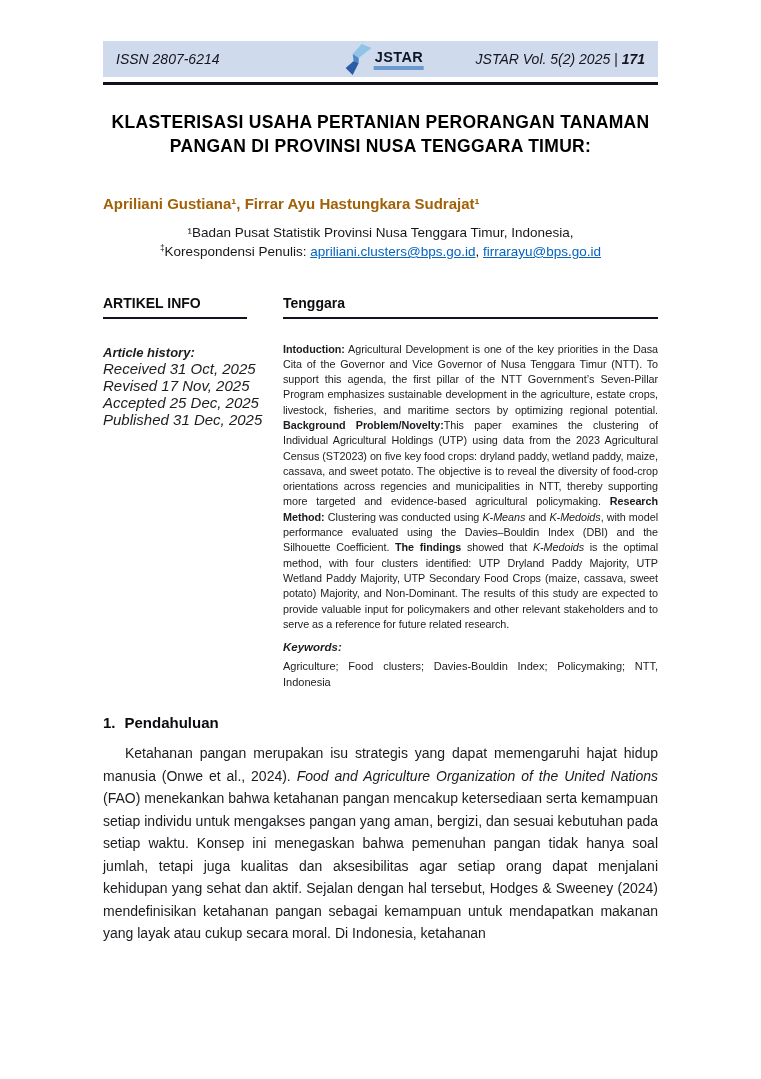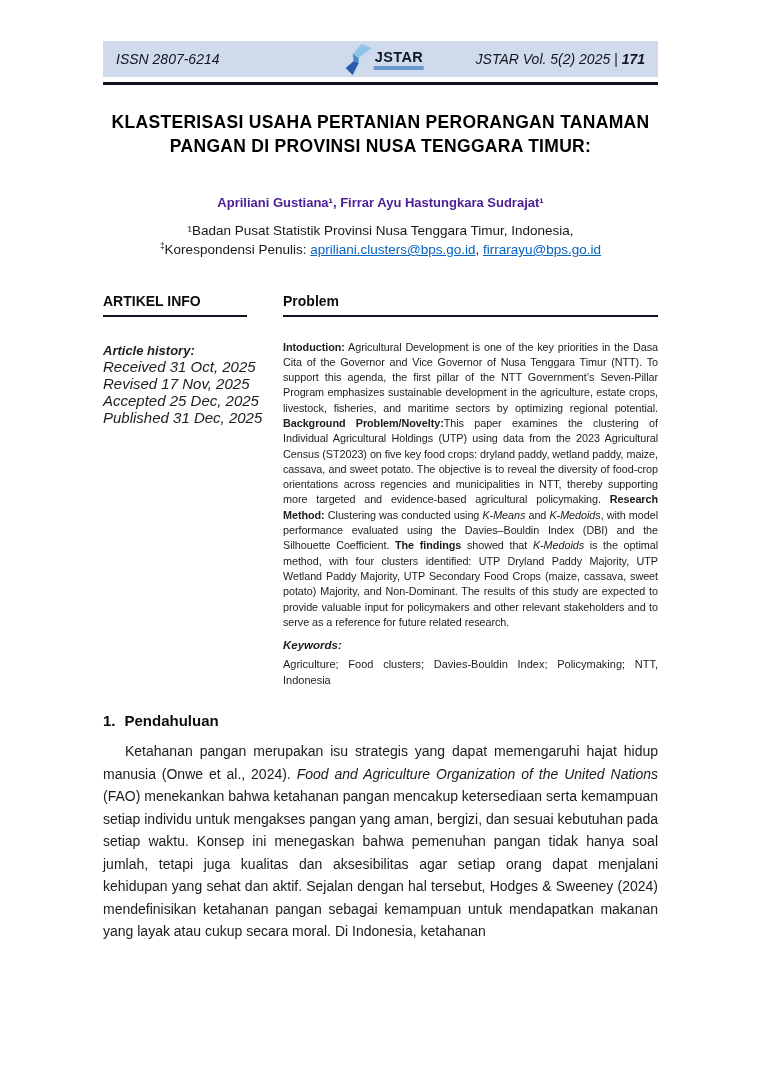--- a/index.html
+++ b/index.html
@@ -28,21 +28,21 @@
     display:flex;align-items:center;gap:2px;
   }
   .logo svg{display:block;}
   .logo-txt{display:flex;flex-direction:column;align-items:flex-end;}
   .logo-word{font-weight:bold;font-size:14.5px;letter-spacing:.4px;color:#0e1726;font-style:normal;line-height:15px;}
   .logo-tag{width:50px;height:4px;background:var(--logo_tag,#5b8dc8);margin-top:1px;opacity:.85;}
   .header-rule{height:2.5px;background:var(--rule,#11111f);margin-top:5px;}
 
   
   .title{margin-top:25px;text-align:center;font-size:17.5px;font-weight:bold;line-height:24.5px;color:#000;letter-spacing:.3px;}
-  .authors{margin-top:36px;text-align:center;font-size:13px;font-weight:bold;color:#4c1d95;}
+  .authors{margin-top:36px;text-align:left;font-size:15px;font-weight:bold;color:#a16207;}
   .affiliation{margin-top:11px;text-align:center;font-size:13.5px;line-height:19.5px;color:#17171c;}
 
   
   .info-grid{display:flex;margin-top:33px;align-items:flex-start;}
   .col-left{width:180px;flex:none;box-sizing:border-box;}
   .col-right{flex:1;min-width:0;}
   .col-heading{font-size:14px;font-weight:bold;color:#0c0c10;padding-bottom:6px;border-bottom:2px solid var(--rule,#11111f);}
   .col-left .col-heading{width:144px;}
   .history-label{margin-top:26px;font-size:13px;font-style:italic;font-weight:bold;}
   .history-item{font-size:15px;font-style:italic;}
@@ -99,21 +99,21 @@
     <div class="info-grid">
       <div class="col-left">
         <div class="col-heading">ARTIKEL INFO</div>
         <div class="history-label">Article history:</div>
         <div class="history-item">Received 31 Oct, 2025</div>
         <div class="history-item">Revised 17 Nov, 2025</div>
         <div class="history-item">Accepted 25 Dec, 2025</div>
         <div class="history-item">Published 31 Dec, 2025</div>
       </div>
       <div class="col-right">
-        <div class="col-heading">Problem</div>
+        <div class="col-heading">Tenggara</div>
         <div class="abstract-text"><span class="rich-b">Intoduction:</span><span> Agricultural Development is one of the key priorities in the Dasa Cita of the Governor and Vice Governor of Nusa Tenggara Timur (NTT). To support this agenda, the first pillar of the NTT Government’s Seven-Pillar Program emphasizes sustainable development in the agriculture, estate crops, livestock, fisheries, and maritime sectors by optimizing regional potential. </span><span class="rich-b">Background Problem/Novelty:</span><span>This paper examines the clustering of Individual Agricultural Holdings (UTP) using data from the 2023 Agricultural Census (ST2023) on five key food crops: dryland paddy, wetland paddy, maize, cassava, and sweet potato. The objective is to reveal the diversity of food-crop orientations across regencies and municipalities in NTT, thereby supporting more targeted and evidence-based agricultural policymaking. </span><span class="rich-b">Research Method:</span><span> Clustering was conducted using </span><span class="rich-i">K-Means</span><span> and </span><span class="rich-i">K-Medoids</span><span>, with model performance evaluated using the Davies–Bouldin Index (DBI) and the Silhouette Coefficient. </span><span class="rich-b">The findings</span><span> showed that </span><span class="rich-i">K-Medoids</span><span> is the optimal method, with four clusters identified: UTP Dryland Paddy Majority, UTP Wetland Paddy Majority, UTP Secondary Food Crops (maize, cassava, sweet potato) Majority, and Non-Dominant. The results of this study are expected to provide valuable input for policymakers and other relevant stakeholders and to serve as a reference for future related research.</span></div>
         <div class="keywords-label">Keywords:</div>
         <div class="keywords-text">Agriculture; Food clusters; Davies-Bouldin Index; Policymaking; NTT, Indonesia</div>
       </div>
     </div>
 
     <div class="section-heading">
       <span>1.</span>
       <span>Pendahuluan</span>
     </div>

